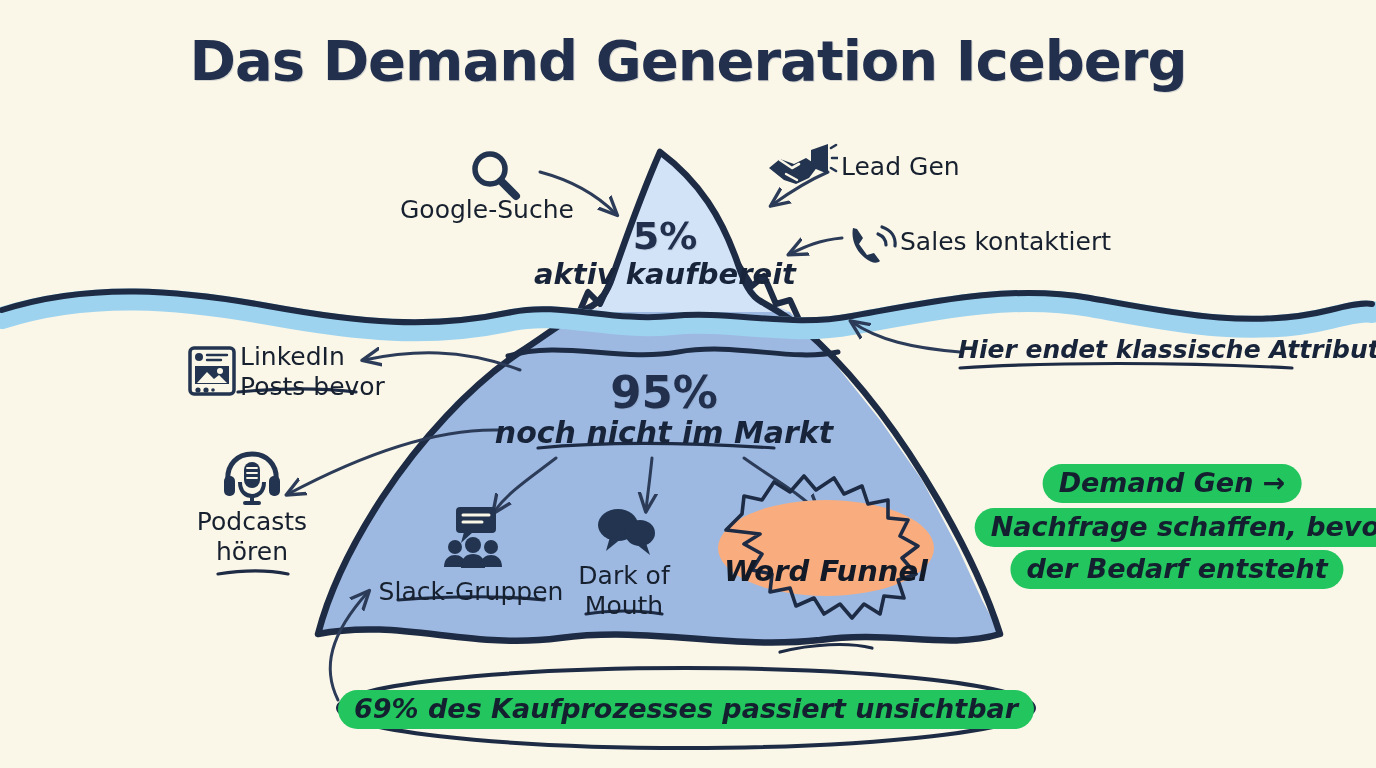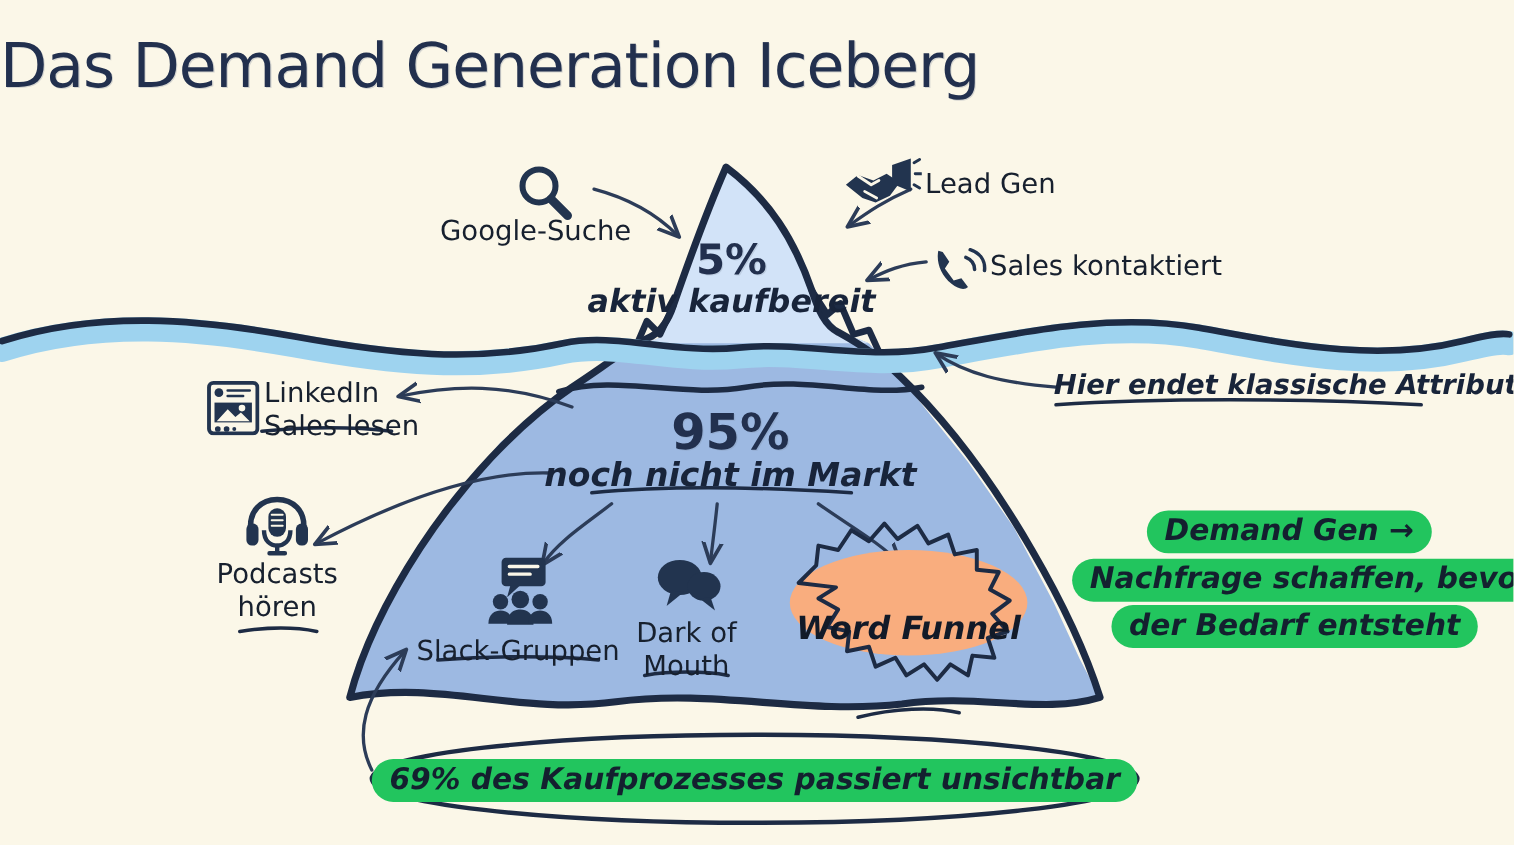--- a/index.html
+++ b/index.html
@@ -24,23 +24,23 @@
   .lbl {
     position: absolute;
     color: #1d2b44;
     white-space: pre;
     line-height: 1.12;
   }
   
   #page-title {
     left: 0; top: 30px;
     width: 1376px;
-    text-align: left;
-    font-family: "DejaVu Sans", sans-serif;
-    font-weight: normal;
+    text-align: center;
+    font-family: "DejaVu Sans", sans-serif;
+    font-weight: bold;
     font-size: 56px;
     letter-spacing: -1px;
     color: #22304e;
     text-shadow: 1px 1px 0 rgba(120,130,150,.28);
   }
   
   .sans {
     font-family: "DejaVu Sans", sans-serif;
     font-size: 25px;
     color: #17202e;
@@ -214,21 +214,21 @@
 
   <div class="lbl sans" style="left:900px; top:228px;text-align:center;">Sales kontaktiert</div>
 
   <div class="lbl pct center" style="left:665px; top:215px; font-size:38px;">5%</div>
   <div class="lbl hand center" style="left:665px; top:258px; font-size:29px;">aktiv kaufbereit</div>
 
   <div class="lbl pct center" style="left:664px; top:368px; font-size:45px;">95%</div>
   <div class="lbl hand center" style="left:664px; top:416px; font-size:30px;">noch nicht im Markt</div>
 
   <div class="lbl sans" style="left:240px; top:343px;text-align:right;">LinkedIn</div>
-  <div class="lbl sans" style="left:240px; top:373px;">Sales lesen</div>
+  <div class="lbl sans" style="left:240px; top:373px;">Posts bevor</div>
 
   <div class="lbl sans center" style="left:252px; top:508px;">Podcasts</div>
   <div class="lbl sans center" style="left:252px; top:538px;">hören</div>
 
   <div class="lbl sans center" style="left:471px; top:578px;">Slack-Gruppen</div>
 
   <div class="lbl sans center" style="left:624px; top:562px;">Dark of</div>
   <div class="lbl sans center" style="left:624px; top:592px;">Mouth</div>
 
   <div id="dark-funnel-label" class="center" style="left:826px; top:554px;">Word Funnel</div>

